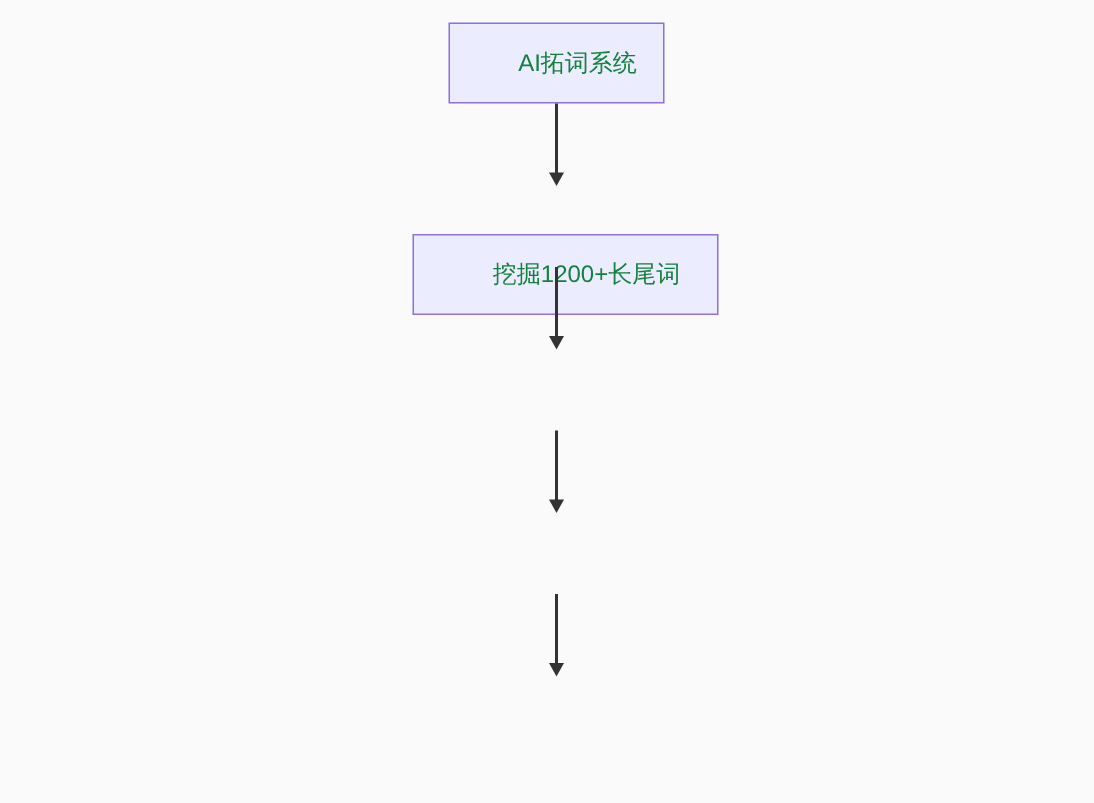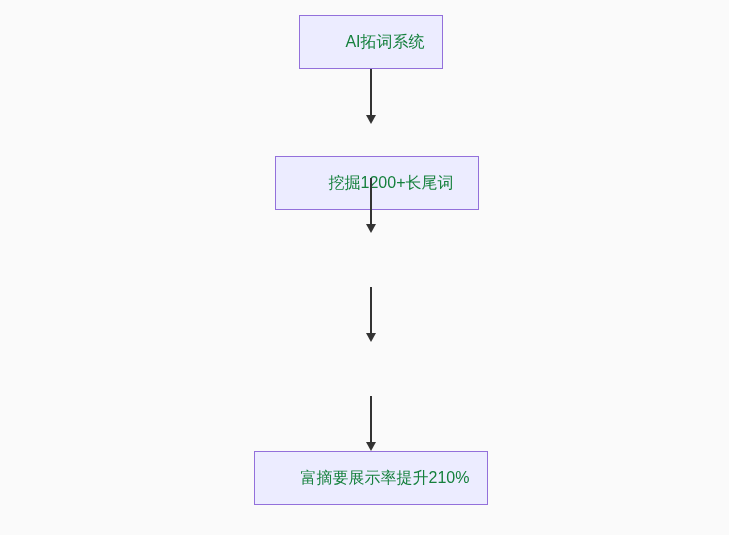--- a/index.html
+++ b/index.html
@@ -95,17 +95,14 @@
     <div class="line"></div>
     <div class="head"></div>
   </div>
 
 
   <div class="edge e4">
     <div class="line"></div>
     <div class="head"></div>
   </div>
 
-  <div class="node n5">
-    <span>富摘要展示率提升210%</span>
-  </div>
 
 </div>
 
 </body></html>

